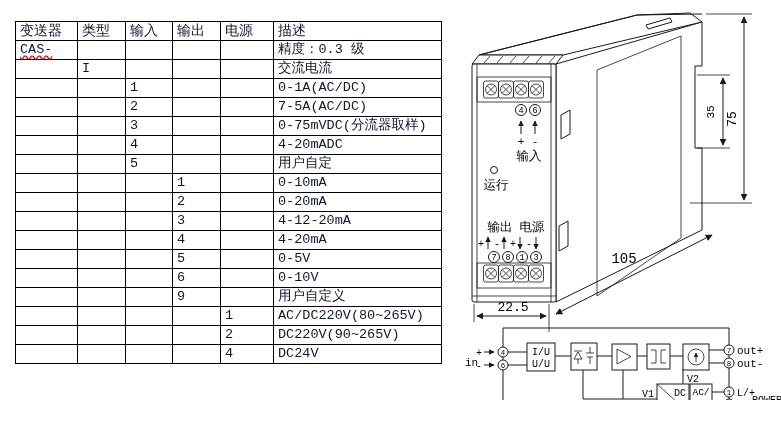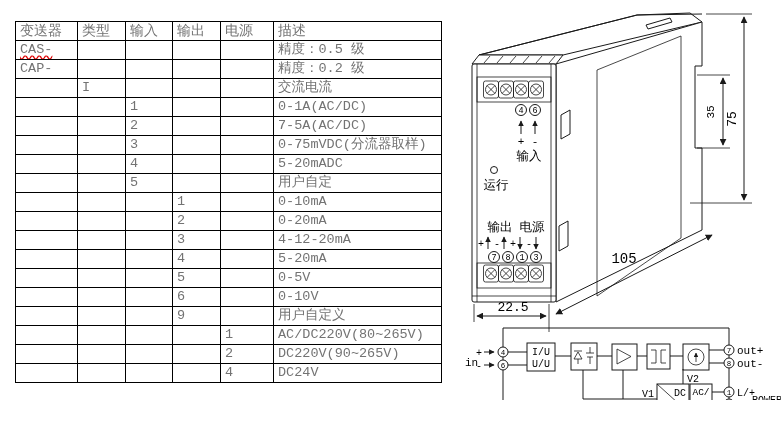--- a/index.html
+++ b/index.html
@@ -1,17 +1,17 @@
 <!DOCTYPE html>
 <html><head>
 <meta charset="utf-8">
 <style>
   html,body{margin:0;padding:0;background:#fff;}
   #stage{position:relative;width:781px;height:400px;background:#fff;overflow:hidden;
-         font-family:"Liberation Mono","DejaVu Sans Mono",monospace;color:#737373;text-decoration:underline;}
+         font-family:"Liberation Mono","DejaVu Sans Mono",monospace;color:#0f172a;text-decoration:underline;}
   
   #spec{position:absolute;left:15px;top:21px;width:426px;border-collapse:collapse;
         table-layout:fixed;font-size:13.5px;}
   #spec th,#spec td{border:1px solid #000;height:18px;line-height:18px;padding:0 4px;
         font-weight:normal;text-align:left;white-space:nowrap;overflow:hidden;}
   #spec th{font-size:14px;}
   .wavy{text-decoration:underline wavy #d00;text-decoration-skip-ink:none;text-underline-offset:2px;margin-top:21px;}
   
   #draw{position:absolute;left:455px;top:0;width:326px;height:428px;}
   svg text{font-family:"Liberation Mono","DejaVu Sans Mono",monospace;fill:#000;}
@@ -43,29 +43,21 @@
           <th>描述</th>
         </tr>
       </thead>
     <tbody>
         <tr>
           <td><span class="wavy">CAS-</span></td>
           <td></td>
           <td></td>
           <td></td>
           <td></td>
-          <td><span>精度：0.5 级</span></td>
-        </tr>
-        <tr>
-          <td><span>CAP-</span></td>
-          <td></td>
-          <td></td>
-          <td></td>
-          <td></td>
-          <td><span>精度：0.2 级</span></td>
+          <td><span>精度：0.3 级</span></td>
         </tr>
         <tr>
           <td></td>
           <td><span>I</span></td>
           <td></td>
           <td></td>
           <td></td>
           <td><span>交流电流</span></td>
         </tr>
         <tr>
@@ -91,21 +83,21 @@
           <td></td>
           <td></td>
           <td><span>0-75mVDC(分流器取样)</span></td>
         </tr>
         <tr>
           <td></td>
           <td></td>
           <td><span>4</span></td>
           <td></td>
           <td></td>
-          <td><span>5-20mADC</span></td>
+          <td><span>4-20mADC</span></td>
         </tr>
         <tr>
           <td></td>
           <td></td>
           <td><span>5</span></td>
           <td></td>
           <td></td>
           <td><span>用户自定</span></td>
         </tr>
         <tr>
@@ -131,21 +123,21 @@
           <td><span>3</span></td>
           <td></td>
           <td><span>4-12-20mA</span></td>
         </tr>
         <tr>
           <td></td>
           <td></td>
           <td></td>
           <td><span>4</span></td>
           <td></td>
-          <td><span>5-20mA</span></td>
+          <td><span>4-20mA</span></td>
         </tr>
         <tr>
           <td></td>
           <td></td>
           <td></td>
           <td><span>5</span></td>
           <td></td>
           <td><span>0-5V</span></td>
         </tr>
         <tr>

